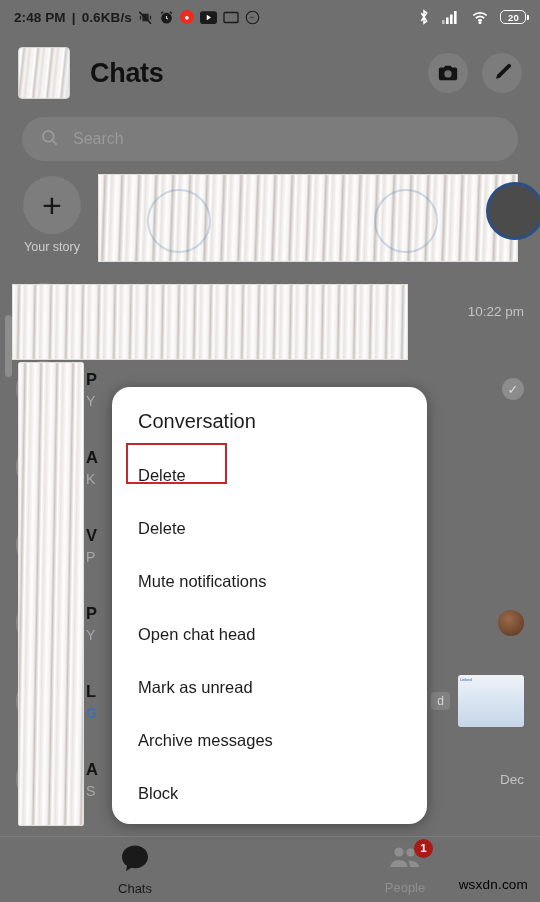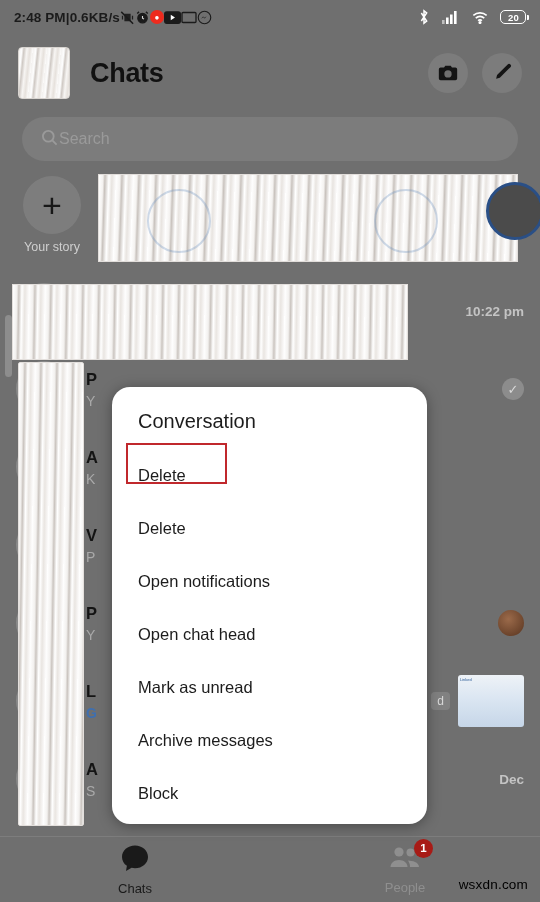--- a/index.html
+++ b/index.html
@@ -24,21 +24,21 @@
 
   
   .statusbar {
     position: absolute; top: 0; left: 0; right: 0; height: 34px;
     display: flex; align-items: center;
     padding: 0 14px;
     color: #1b1b1b;
     font-size: 13.5px; font-weight: bold;
     letter-spacing: .1px;
   }
-  .sb-left { display: flex; align-items: center; gap: 0; }
+  .sb-left { display: flex; align-items: center; gap: 6px; }
   .sb-text { white-space: nowrap; }
   .sb-right { margin-left: auto; display: flex; align-items: center; gap: 12px; }
   .sb-icon { display: inline-flex; align-items: center; justify-content: center; }
   .sb-icon svg { display: block; }
   .dot-red {
     width: 14px; height: 14px; border-radius: 50%;
     background: #ee2b1e;
     display: inline-flex; align-items: center; justify-content: center;
     color: #fff; font-size: 8px; font-weight: bold;
   }
@@ -78,21 +78,21 @@
     display: flex; align-items: center; justify-content: center;
   }
   .circle-btn svg { display: block; }
 
   
   .searchbar {
     position: absolute; top: 117px; left: 22px; right: 22px; height: 44px;
     background: rgba(255,255,255,.09);
     border-radius: 22px;
     display: flex; align-items: center;
-    padding: 0 18px; 
+    padding: 0 18px; gap: 14px;
   }
   .search-placeholder { font-size: 16px; color: #9a9a9a; }
 
   
   .stories {
     position: absolute; top: 176px; left: 0; right: 0; height: 90px;
     display: flex; align-items: flex-start; padding-left: 22px;
   }
   .story-add { width: 60px; display: flex; flex-direction: column; align-items: center; }
   .story-add-circle {
@@ -130,21 +130,21 @@
     display: flex; align-items: center; padding: 0 16px;
   }
   .chat-ava {
     width: 56px; height: 56px; border-radius: 50%;
     background: #8a8a8a; flex: none;
   }
   .chat-mid { margin-left: 14px; flex: 1; min-width: 0; }
   .chat-name { font-size: 16.5px; font-weight: bold; color: #141414; white-space: nowrap; overflow: hidden; }
   .chat-snippet { font-size: 14px; color: #a9a9a9; margin-top: 4px; white-space: nowrap; overflow: hidden; }
   .chat-snippet.unread { color: #3e6fb0; font-weight: bold; }
-  .chat-time { font-size: 13.5px; color: #c4c4c4; flex: none; font-weight: bold; }
+  .chat-time { font-size: 13.5px; color: #c4c4c4; flex: none; }
   .chat-check {
     width: 22px; height: 22px; border-radius: 50%;
     background: #8c8c8c; display: flex; align-items: center; justify-content: center;
     color: #d9d9d9; font-size: 13px; margin-left: 8px; flex: none;
   }
   .chat-tiny-ava {
     width: 26px; height: 26px; border-radius: 50%;
     background: radial-gradient(circle at 40% 35%, #9b6a4a, #58341f);
     margin-left: 8px; flex: none;
   }
@@ -436,21 +436,21 @@
     </div>
 
     <div class="watermark">wsxdn.com</div>
   </div>
 
   <div class="dialog">
     <div class="dialog-title">Conversation</div>
     <div class="dialog-list">
       <div class="dialog-item highlight">Delete</div>
       <div class="dialog-item">Delete</div>
-      <div class="dialog-item">Open notifications</div>
+      <div class="dialog-item">Mute notifications</div>
       <div class="dialog-item">Open chat head</div>
       <div class="dialog-item">Mark as unread</div>
       <div class="dialog-item">Archive messages</div>
       <div class="dialog-item">Block</div>
     </div>
   </div>
   <div class="highlight-box" style="left: 126px; top: 443px;"></div>
 
 </div>
 

